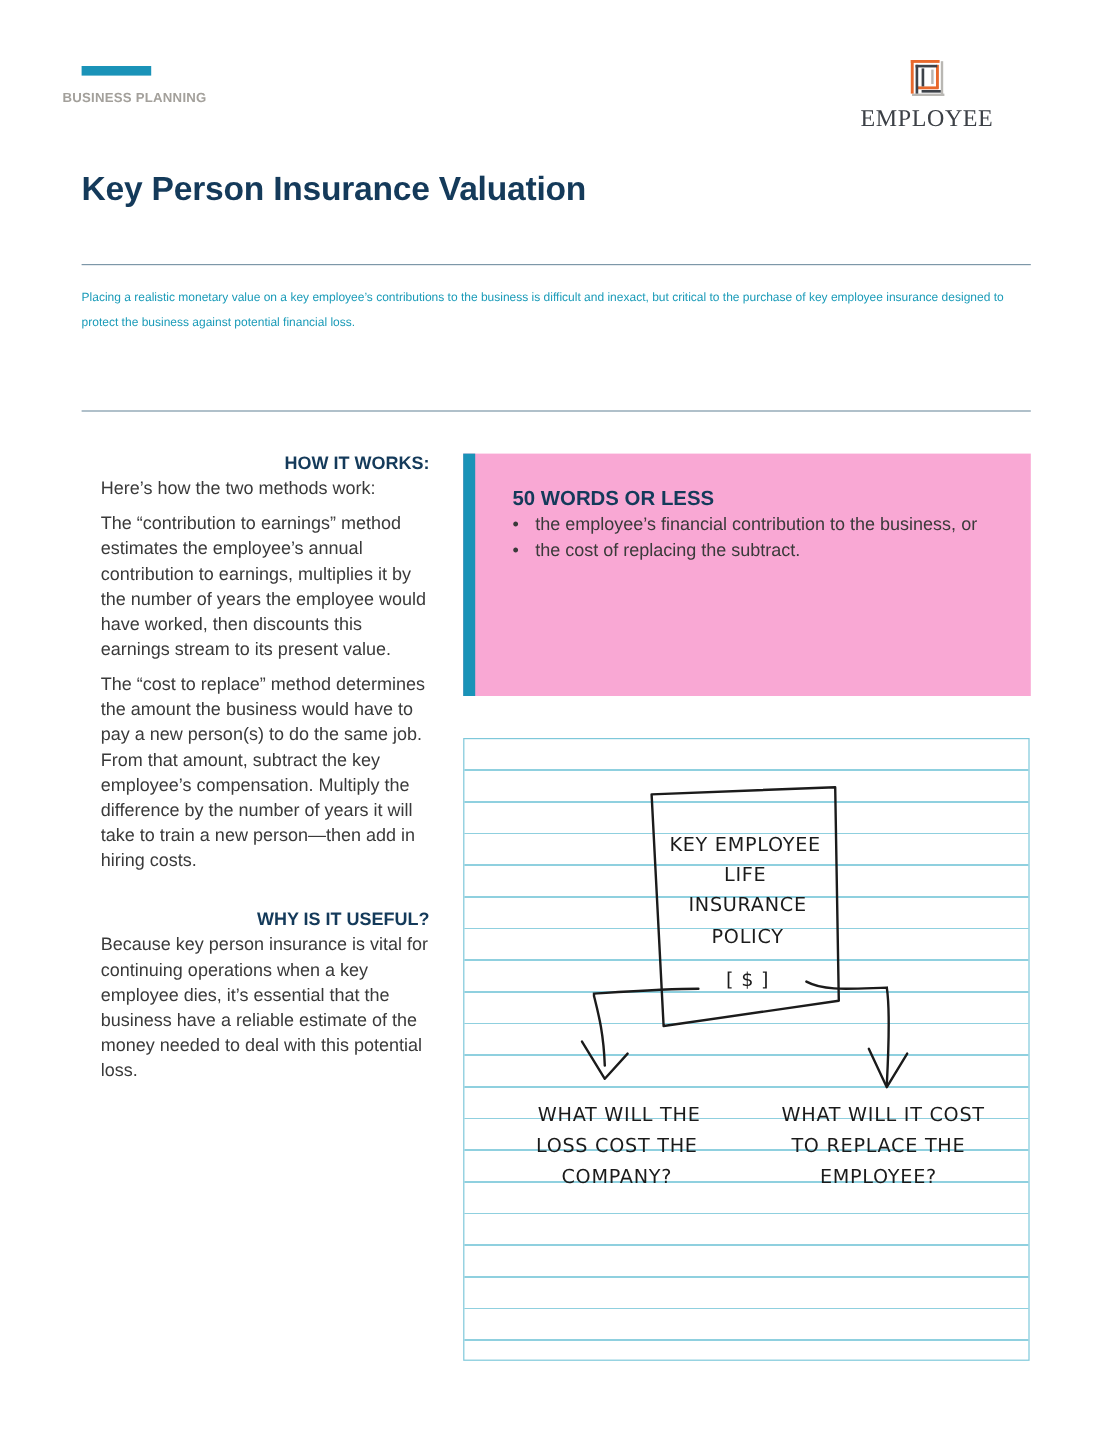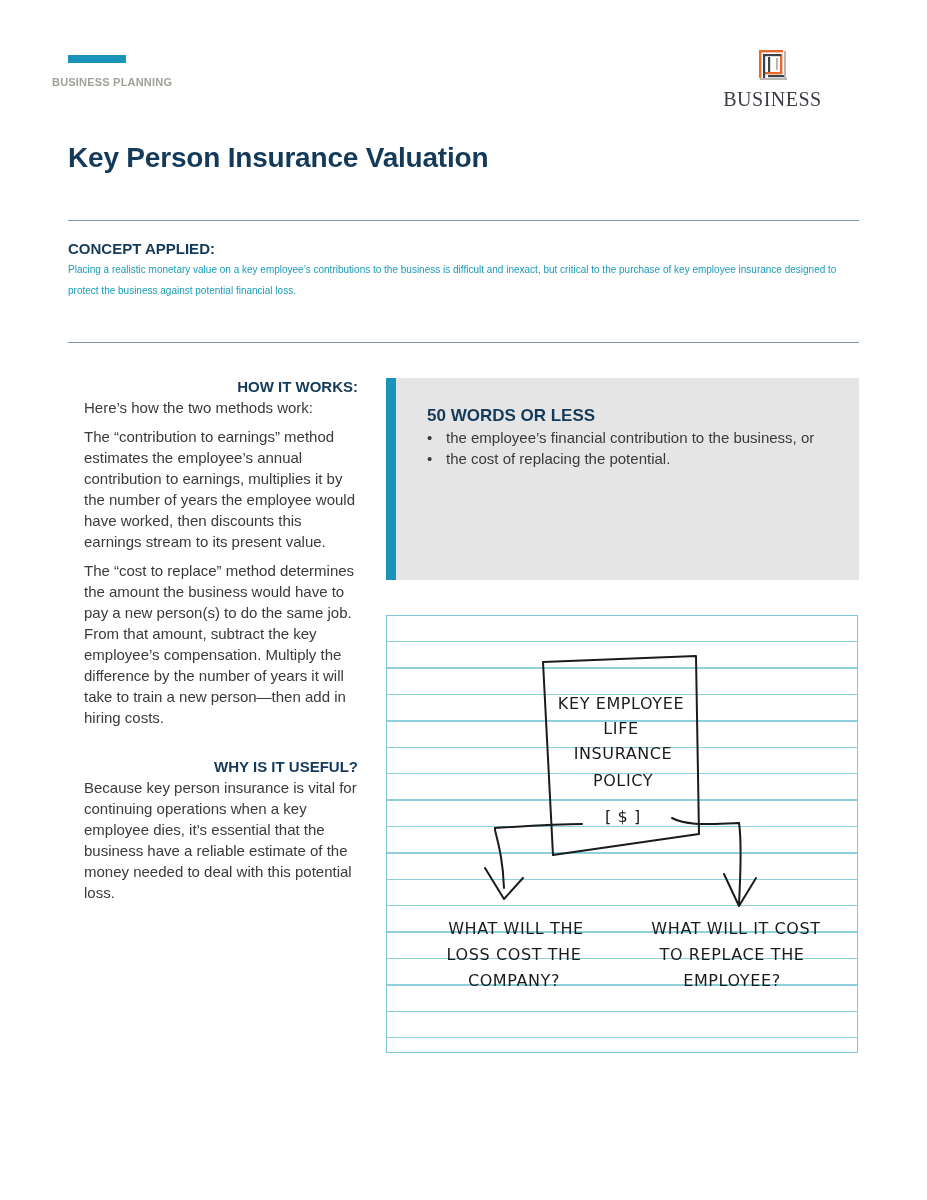--- a/index.html
+++ b/index.html
@@ -16,29 +16,29 @@
   .title { position: absolute; left: 68px; top: 142px; margin: 0; font-size: 28px; font-weight: bold;
            color: #143a5a; letter-spacing: -0.2px; }
   .rule { position: absolute; left: 68px; width: 791px; height: 1px; background: #7d97a8; }
   .concept { position: absolute; left: 68px; top: 238px; width: 791px; }
   .label { font-size: 15px; font-weight: bold; color: #143a5a; margin: 0; line-height: 21px; }
   .concept-body { font-size: 10px; color: #1a9bb8; line-height: 21px; margin: 0; }
   .left-col { position: absolute; left: 68px; top: 376px; width: 290px; font-size: 15px; line-height: 21px; color: #3a3a3a; }
   .left-col p { margin: 0 0 8px 16px; }
   .left-col .label { margin: 0; text-align: right; }
   .gap { height: 20px; }
-  .callout { position: absolute; left: 386px; top: 378px; width: 473px; height: 202px; background: #e5e5e5; }
+  .callout { position: absolute; left: 386px; top: 378px; width: 473px; height: 202px; background: #f9a8d4; }
   .callout .stripe { position: absolute; left: 0; top: 0; width: 10px; height: 202px; background: #1a93b8; }
   .callout .inner { position: absolute; left: 41px; top: 27px; width: 400px; font-size: 15px; line-height: 21px; color: #3a3a3a; }
   .callout h2 { margin: 0 0 0 0; font-size: 17px; font-weight: bold; color: #143a5a; line-height: 22px; }
   .callout p { margin: 0; }
   .callout ul { margin: 0; padding: 0; list-style: none; }
   .callout li { position: relative; padding-left: 19px; }
   .callout li .bullet { position: absolute; left: 0; top: 0; }
-  .paper { position: absolute; left: 386px; top: 615px; width: 472px; height: 438px;
+  .paper { position: absolute; left: 386px; top: 615px; width: 472px; height: 519px;
            border: 1px solid #7ec8da; box-sizing: border-box;
            background-image: repeating-linear-gradient(to bottom, transparent 0px, transparent 25px, #8fd0df 25px, #8fd0df 26.4px); }
   .paper svg { position: absolute; left: 0; top: 0; }
   .hand { font-family: "DejaVu Sans", sans-serif; font-size: 16px; fill: #1b1b1b; text-anchor: middle; letter-spacing: 0.6px; }
 </style>
 </head>
 <body>
 
 <div class="accent-bar"></div>
 <div class="kicker">BUSINESS PLANNING</div>
@@ -53,29 +53,28 @@
     <rect x="2" y="2" width="2.4" height="28" fill="#e8692c"></rect>
     <rect x="23" y="6" width="2.4" height="20" fill="#e8692c"></rect>
     <rect x="8" y="24" width="17" height="2.4" fill="#e8692c"></rect>
 
     <rect x="6" y="6" width="18" height="2.2" fill="#3d4249"></rect>
     <rect x="6" y="6" width="2.2" height="24" fill="#3d4249"></rect>
     <rect x="11" y="9" width="2.2" height="15" fill="#3d4249"></rect>
     <rect x="11" y="27" width="16" height="2.2" fill="#3d4249"></rect>
     <rect x="19" y="10" width="2" height="12" fill="#b9b7b3"></rect>
   </svg>
-  <div class="logo-word">BUSINESS</div>
+  <div class="logo-word">EMPLOYEE</div>
 </div>
 
 <h1 class="title">Key Person Insurance Valuation</h1>
 
 <div class="rule" style="top:220px;"></div>
 
 <div class="concept">
-  <p class="label">CONCEPT APPLIED:</p>
   <p class="concept-body">Placing a realistic monetary value on a key employee’s contributions to the business is difficult and inexact, but critical to the purchase of key employee insurance designed to protect the business against potential financial loss.</p>
 </div>
 
 <div class="rule" style="top:342px;"></div>
 
 <div class="left-col">
   <p class="label">HOW IT WORKS:</p>
   <p>Here’s how the two methods work:</p>
   <p>The “contribution to earnings” method estimates the employee’s annual contribution to earnings, multiplies it by the number of years the employee would have worked, then discounts this earnings stream to its present value.</p>
   <p>The “cost to replace” method determines the amount the business would have to pay a new person(s) to do the same job. From that amount, subtract the key employee’s compensation. Multiply the difference by the number of years it will take to train a new person—then add in hiring costs.</p>
@@ -88,21 +87,21 @@
   <div class="stripe"></div>
   <div class="inner">
     <h2>50 WORDS OR LESS</h2>
     <ul>
       <li>
         <span class="bullet">•</span>
         <span>the employee’s financial contribution to the business, or</span>
       </li>
       <li>
         <span class="bullet">•</span>
-        <span>the cost of replacing the potential.</span>
+        <span>the cost of replacing the subtract.</span>
       </li>
     </ul>
   </div>
 </div>
 
 <div class="paper">
   <svg width="472" height="438" viewBox="0 0 472 438">
 
     <path d="M156 46 L309 40 L312 218 L166 239 Z" fill="none" stroke="#1b1b1b" stroke-width="2" stroke-linejoin="round"></path>
 

